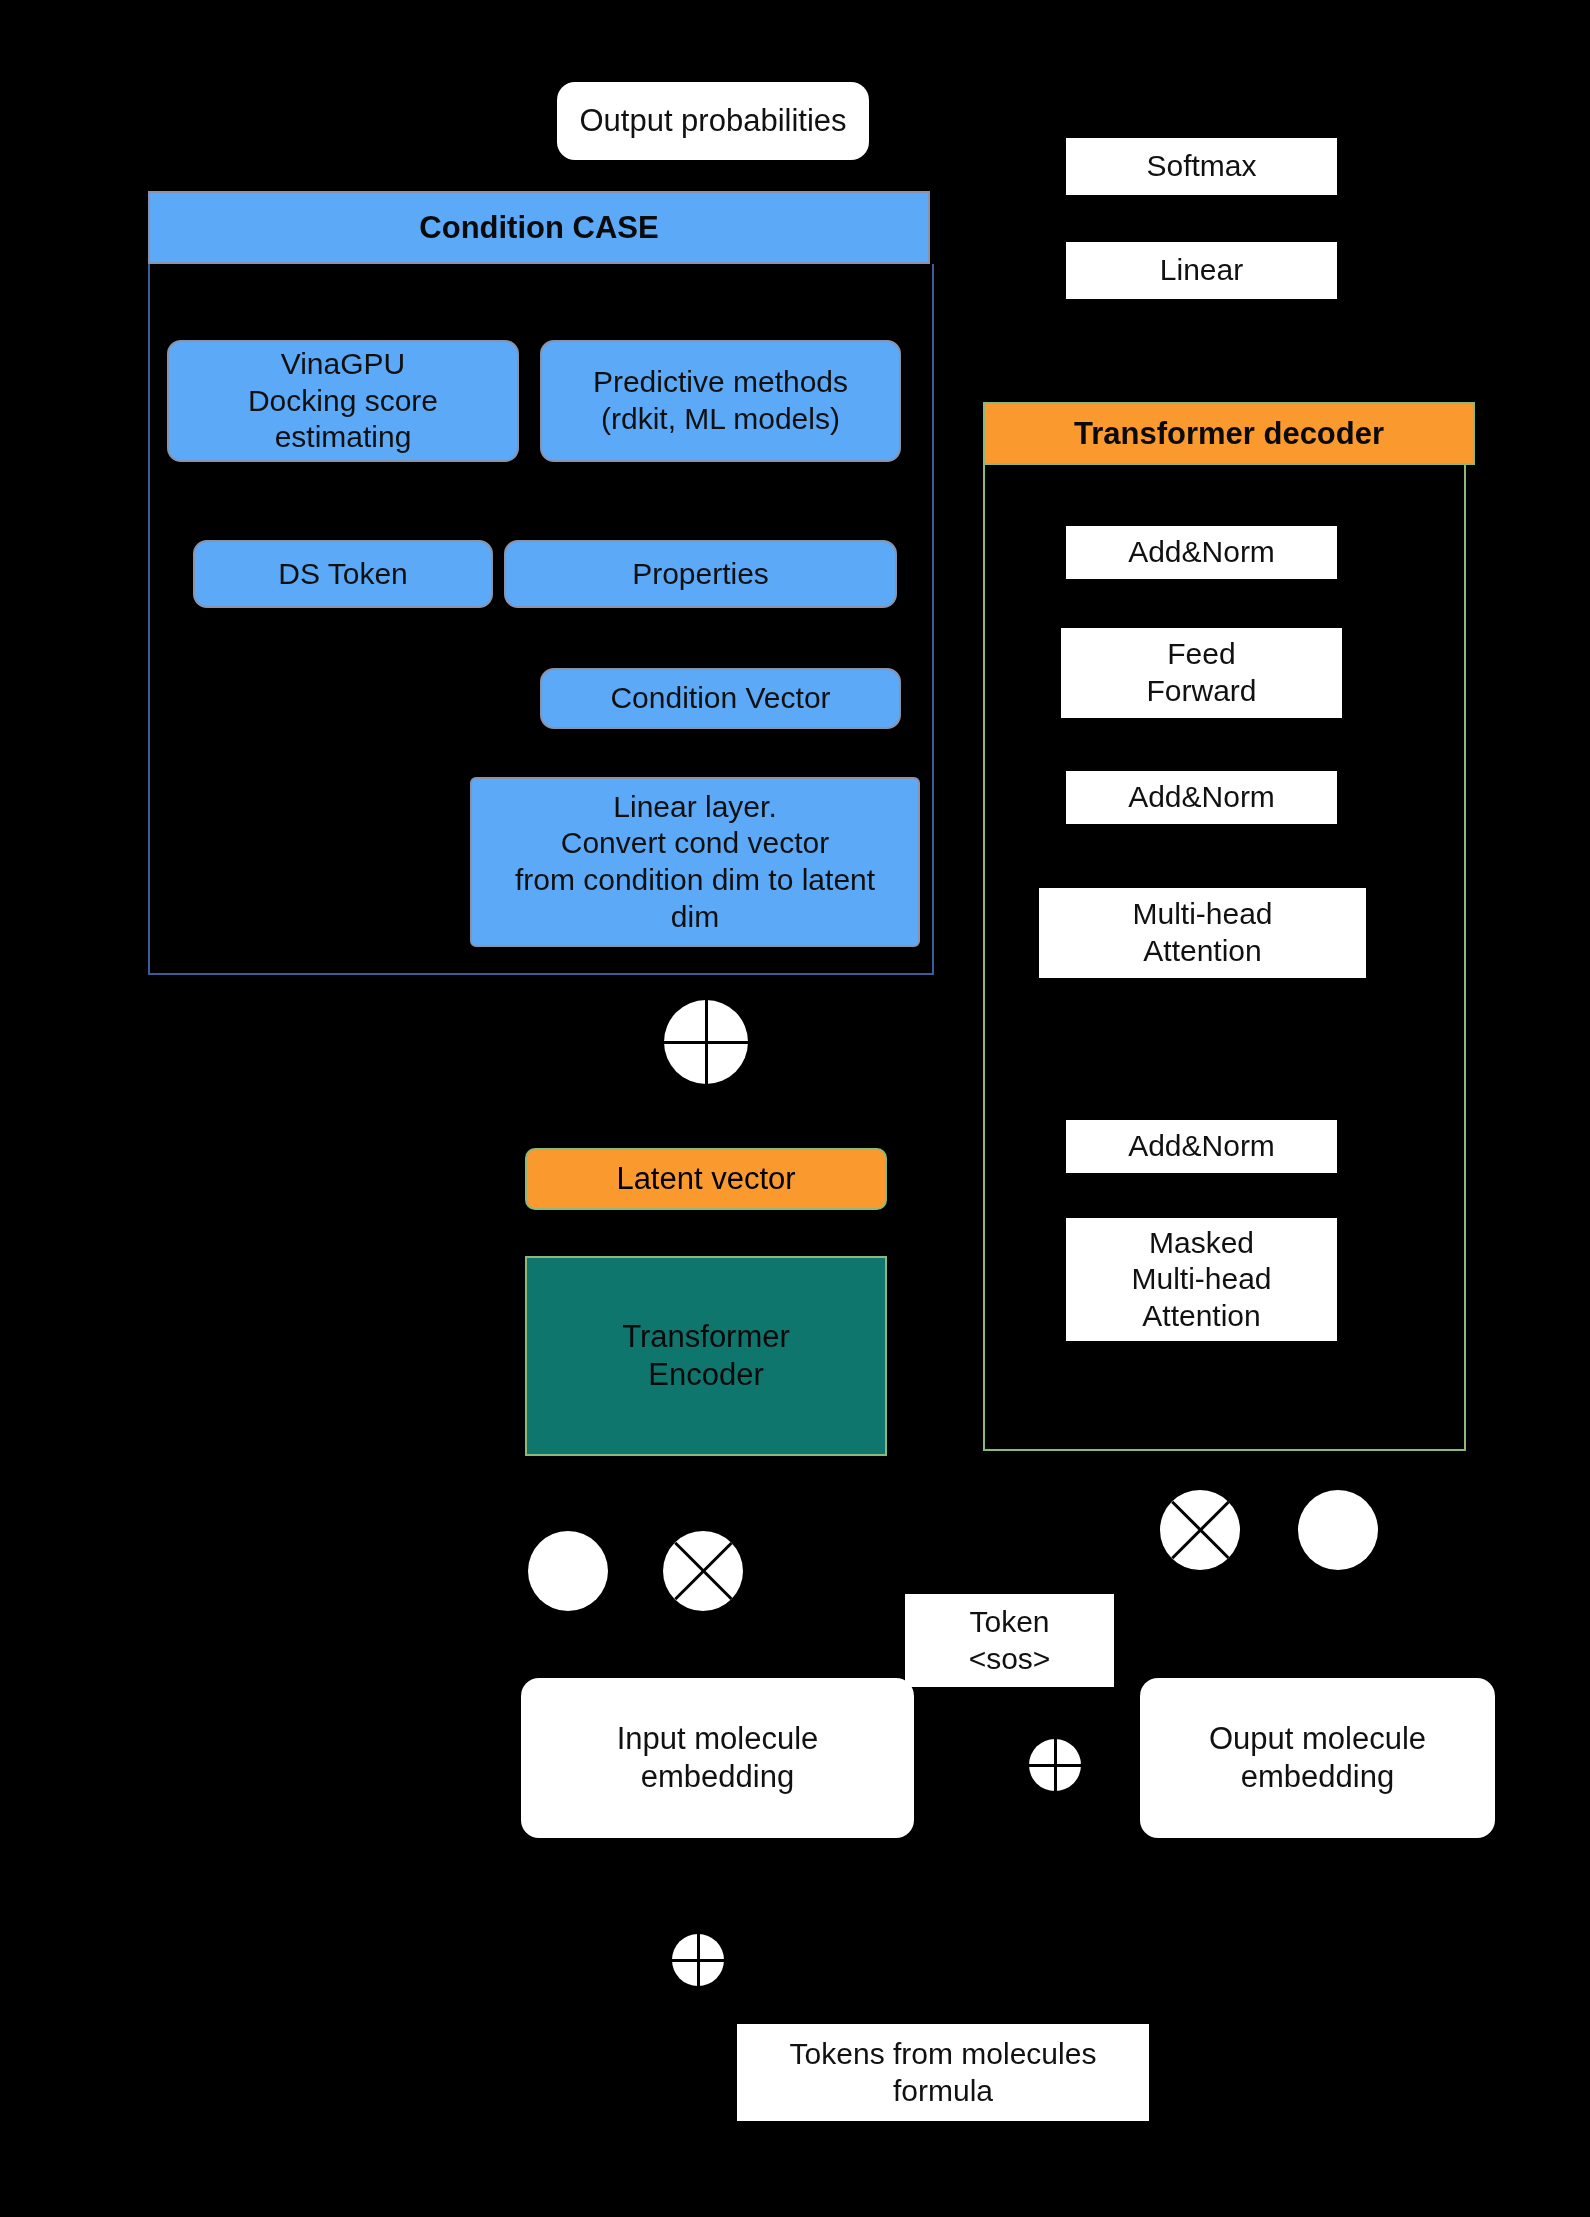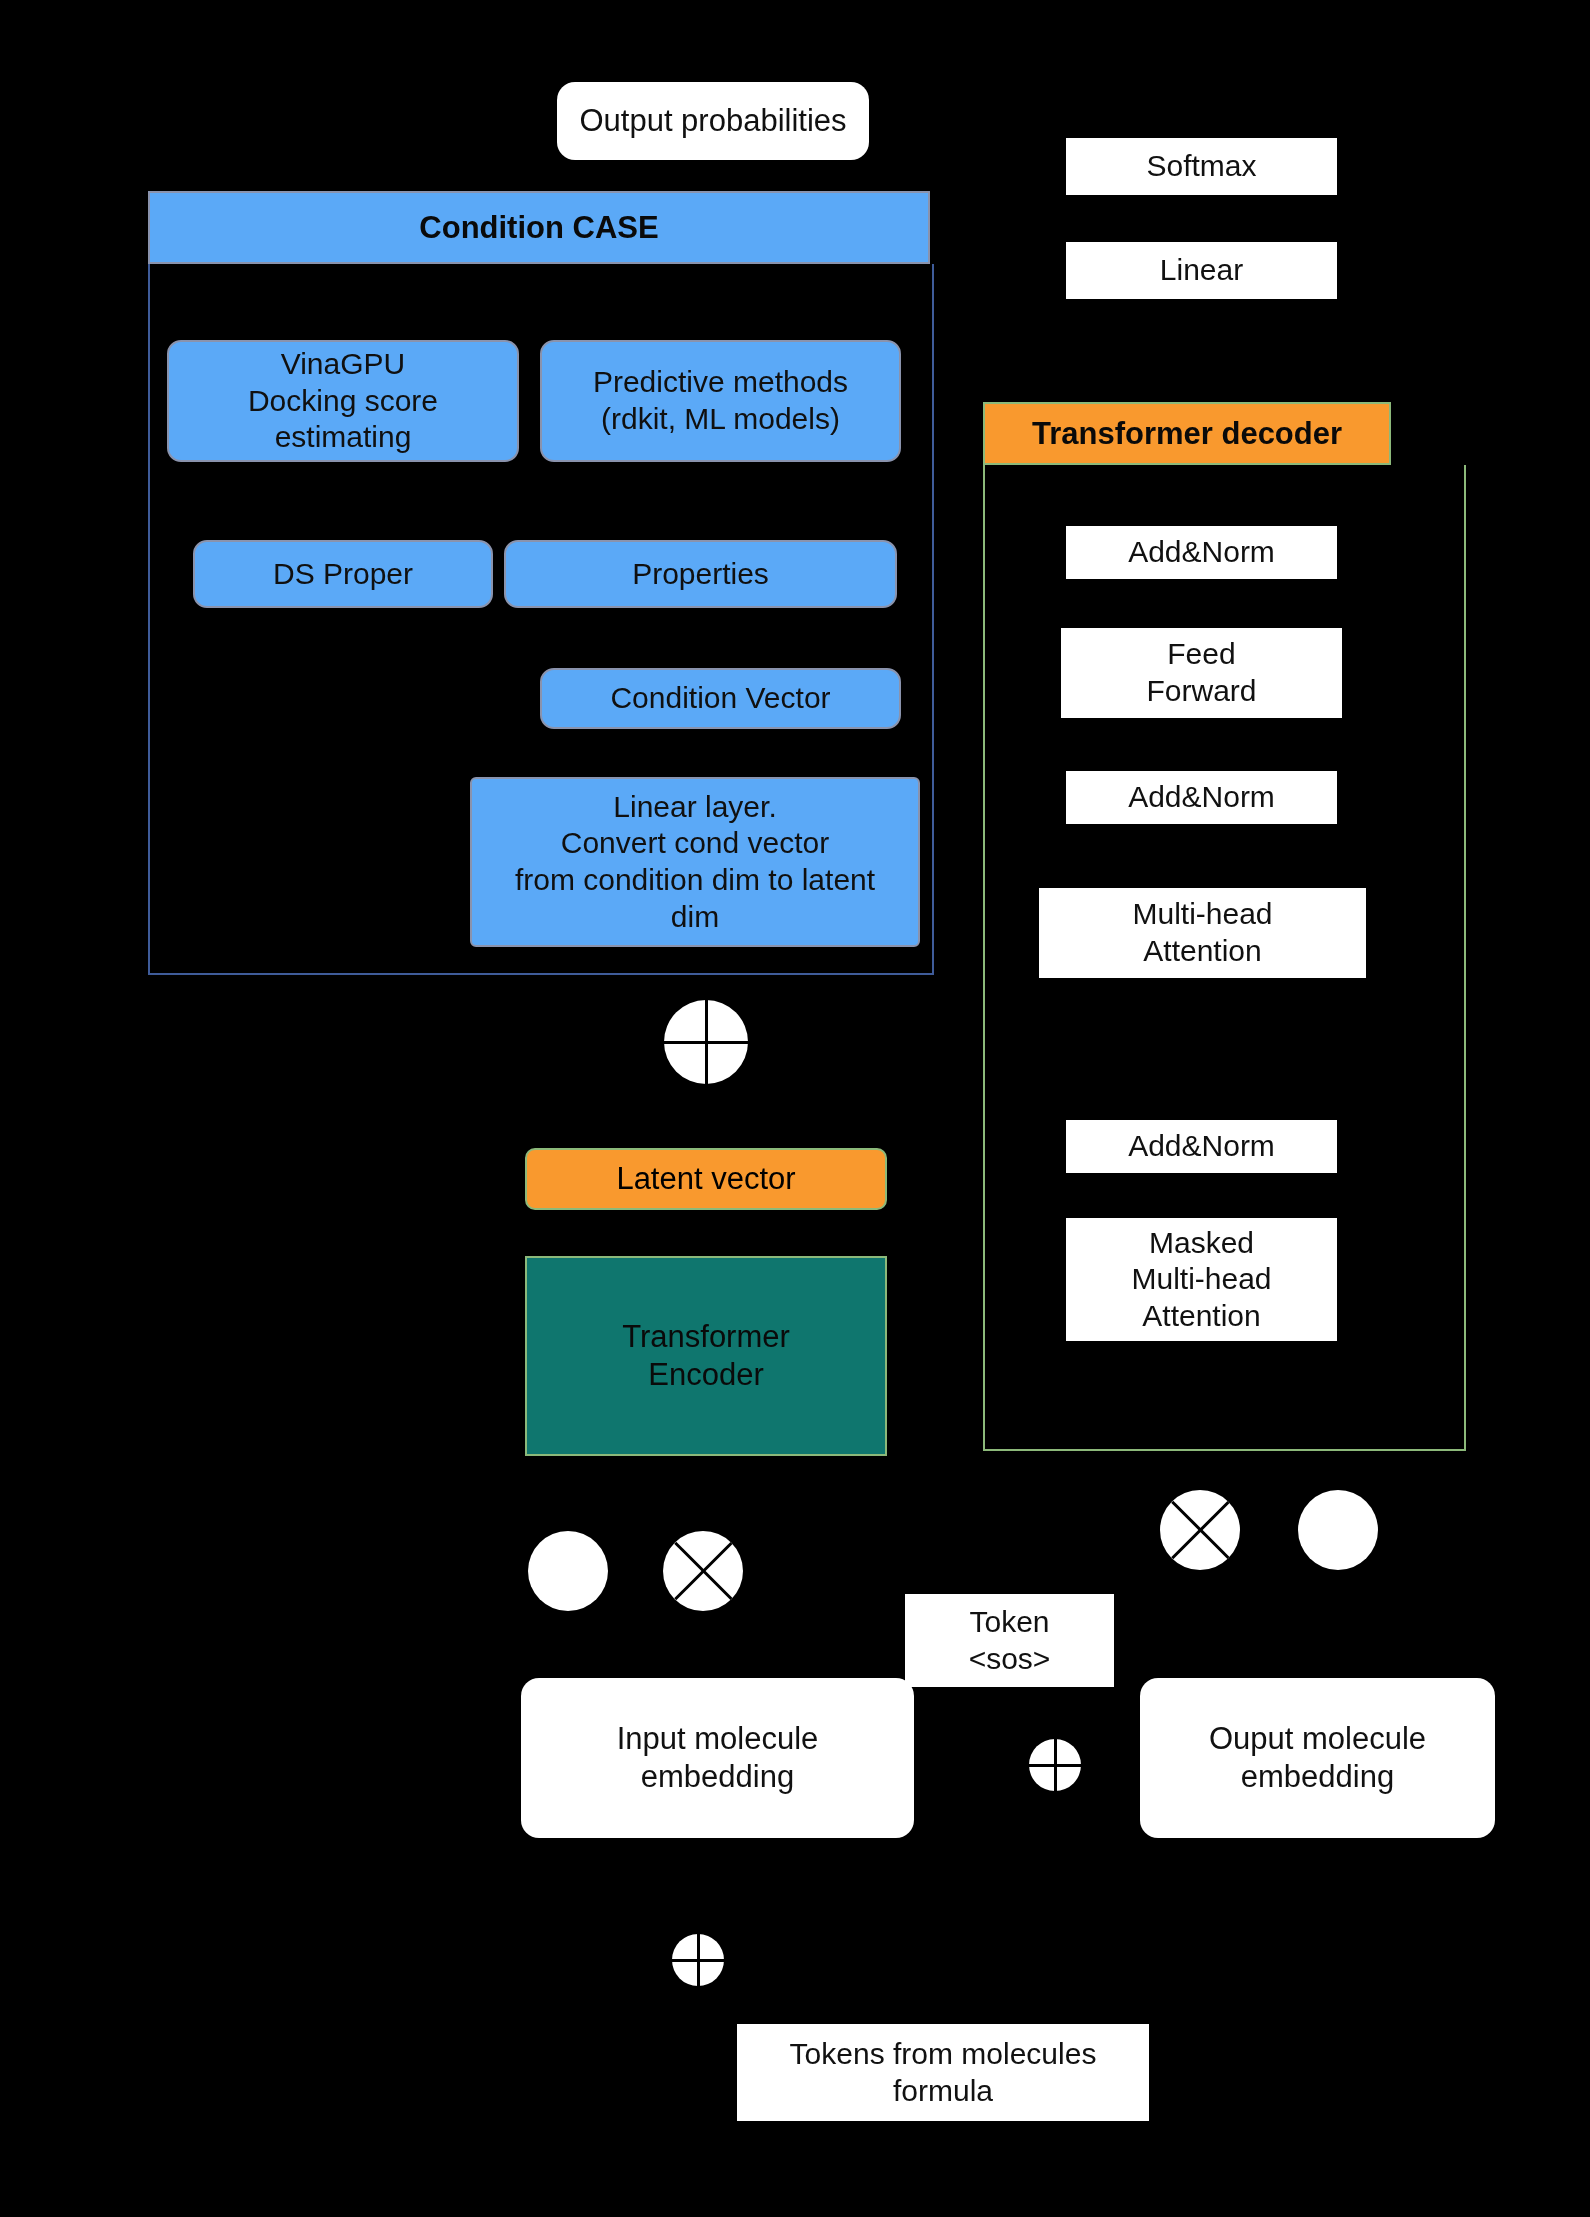--- a/index.html
+++ b/index.html
@@ -104,21 +104,21 @@
 Docking score
 estimating</span>
   </div>
 
   <div class="node blue-round" style="left:540px;top:340px;width:361px;height:122px;padding:4px 8px;">
     <span style="white-space:pre-line;">Predictive methods
 (rdkit, ML models)</span>
   </div>
 
   <div class="node blue-round" style="left:193px;top:540px;width:300px;height:68px;padding:4px 8px;">
-    <span style="white-space:pre-line;">DS Proper</span>
+    <span style="white-space:pre-line;">DS Token</span>
   </div>
 
   <div class="node blue-round" style="left:504px;top:540px;width:393px;height:68px;padding:4px 8px;">
     <span style="white-space:pre-line;">Properties</span>
   </div>
 
   <div class="node blue-round" style="left:540px;top:668px;width:361px;height:61px;padding:4px 24px;">
     <span style="white-space:pre-line;">Condition Vector</span>
   </div>
 
@@ -136,21 +136,21 @@
 
   <div class="node orange-round" style="left:525px;top:1148px;width:362px;height:62px;">
     <span>Latent vector</span>
   </div>
 
   <div class="node orange-rect" style="left:525px;top:1256px;width:362px;height:200px;">
     <span style="white-space:pre-line;">Transformer
 Encoder</span>
   </div>
 
-  <div class="node orange-head" style="left:983px;top:402px;width:408px;height:63px;">
+  <div class="node orange-head" style="left:983px;top:402px;width:492px;height:63px;">
     <span>Transformer decoder</span>
   </div>
   <div class="green-frame" style="position:absolute;left:983px;top:465px;width:479px;height:984px;"></div>
 
   <div class="node white-rect" style="left:1066px;top:526px;width:271px;height:53px;">
     <span>Add&amp;Norm</span>
   </div>
 
   <div class="node white-rect" style="left:1061px;top:628px;width:281px;height:90px;">
     <span style="white-space:pre-line;">Feed

